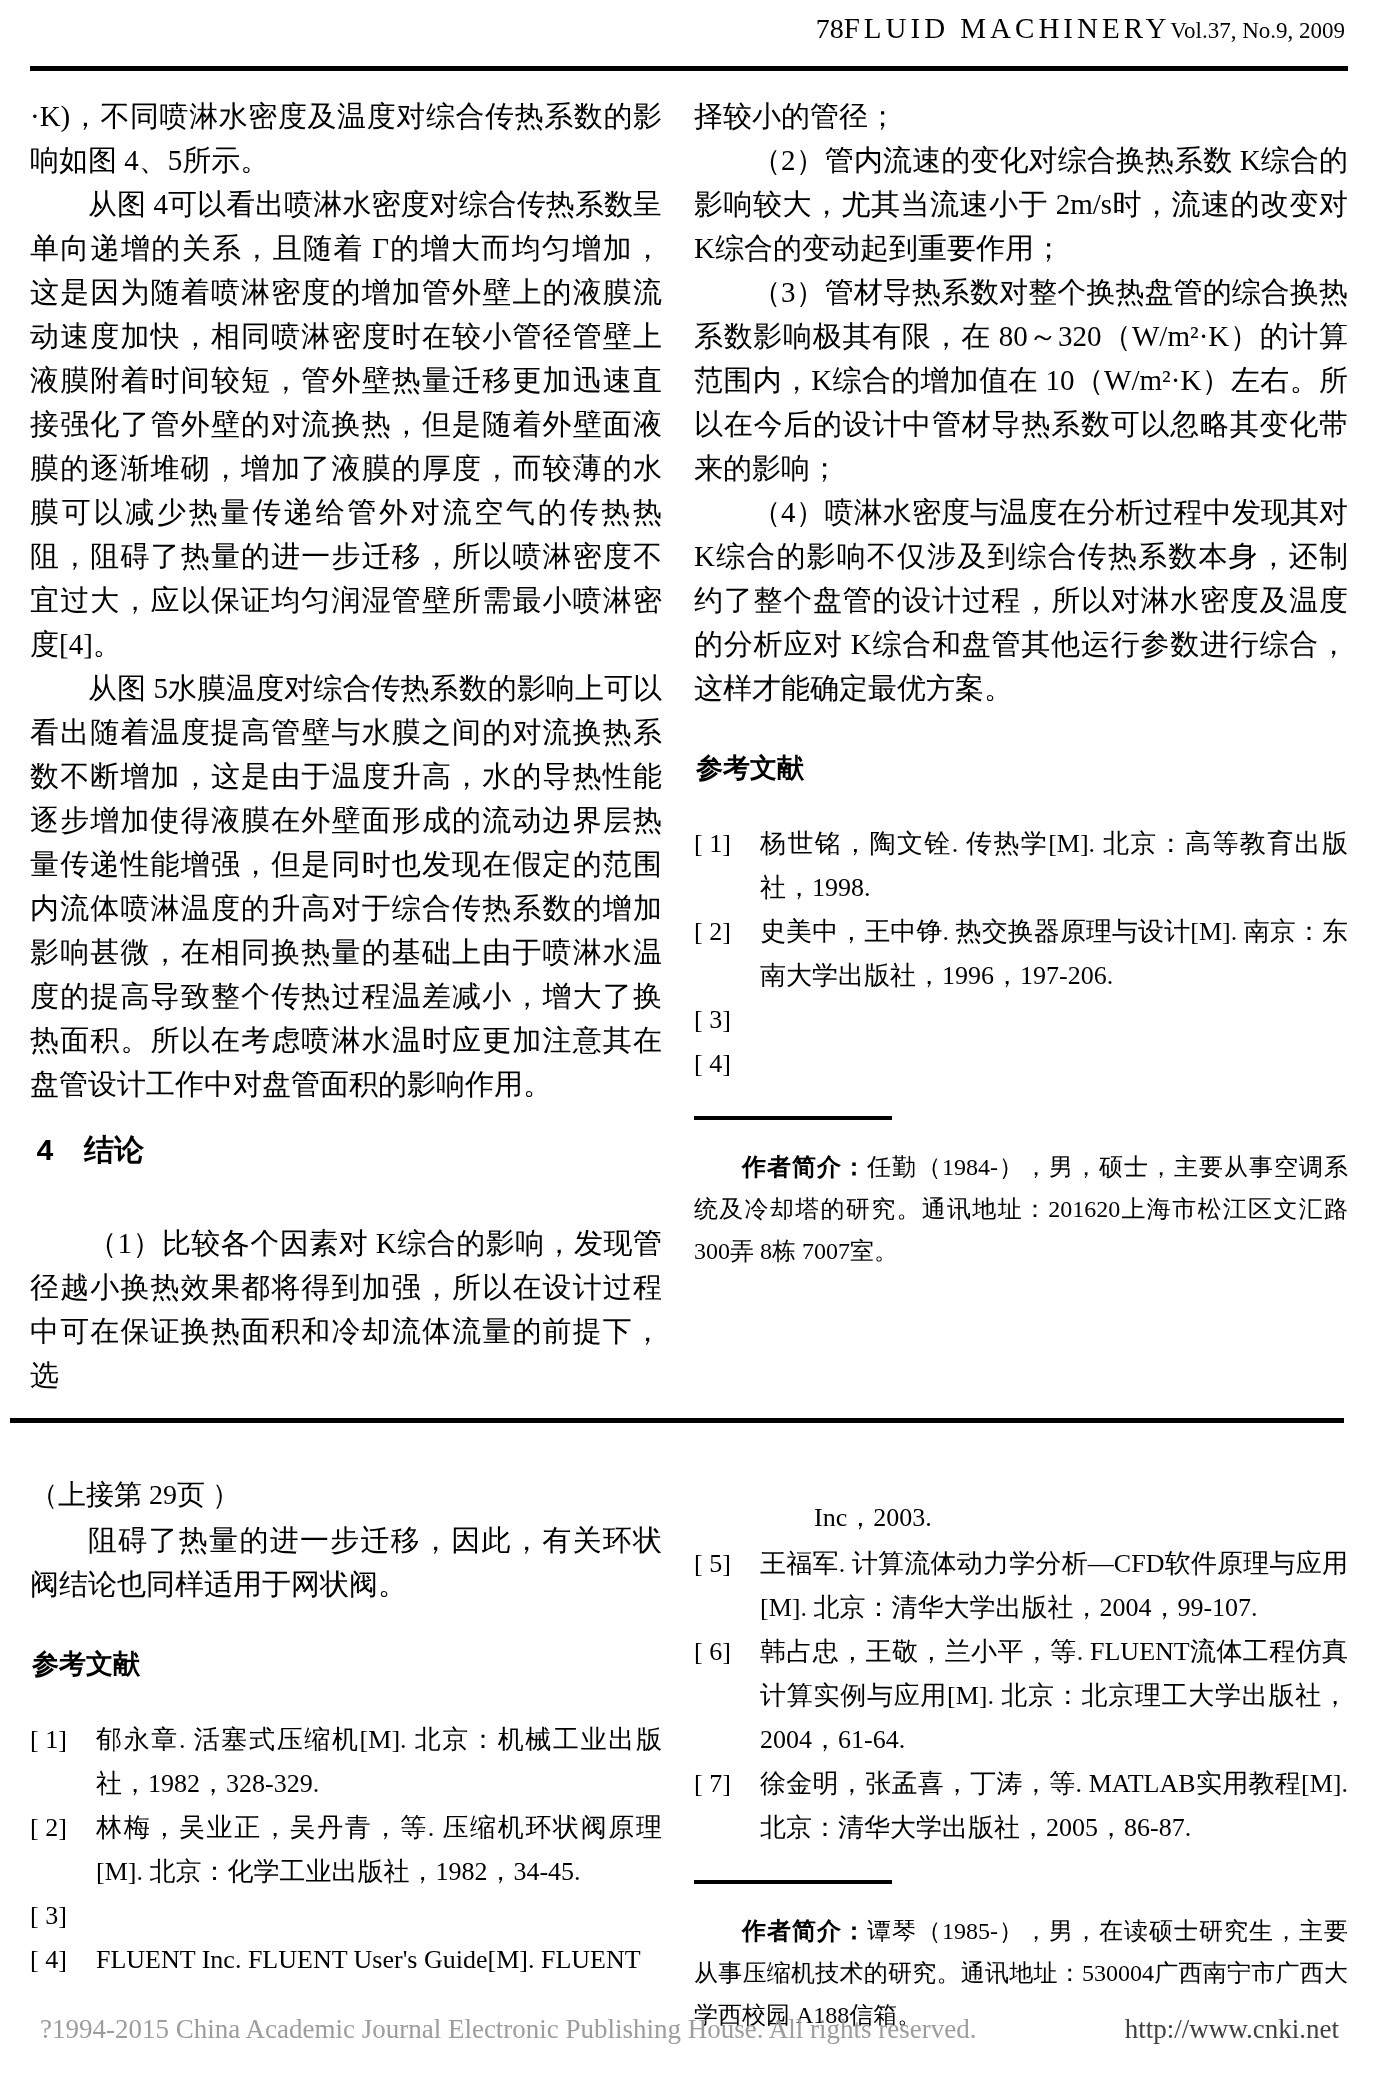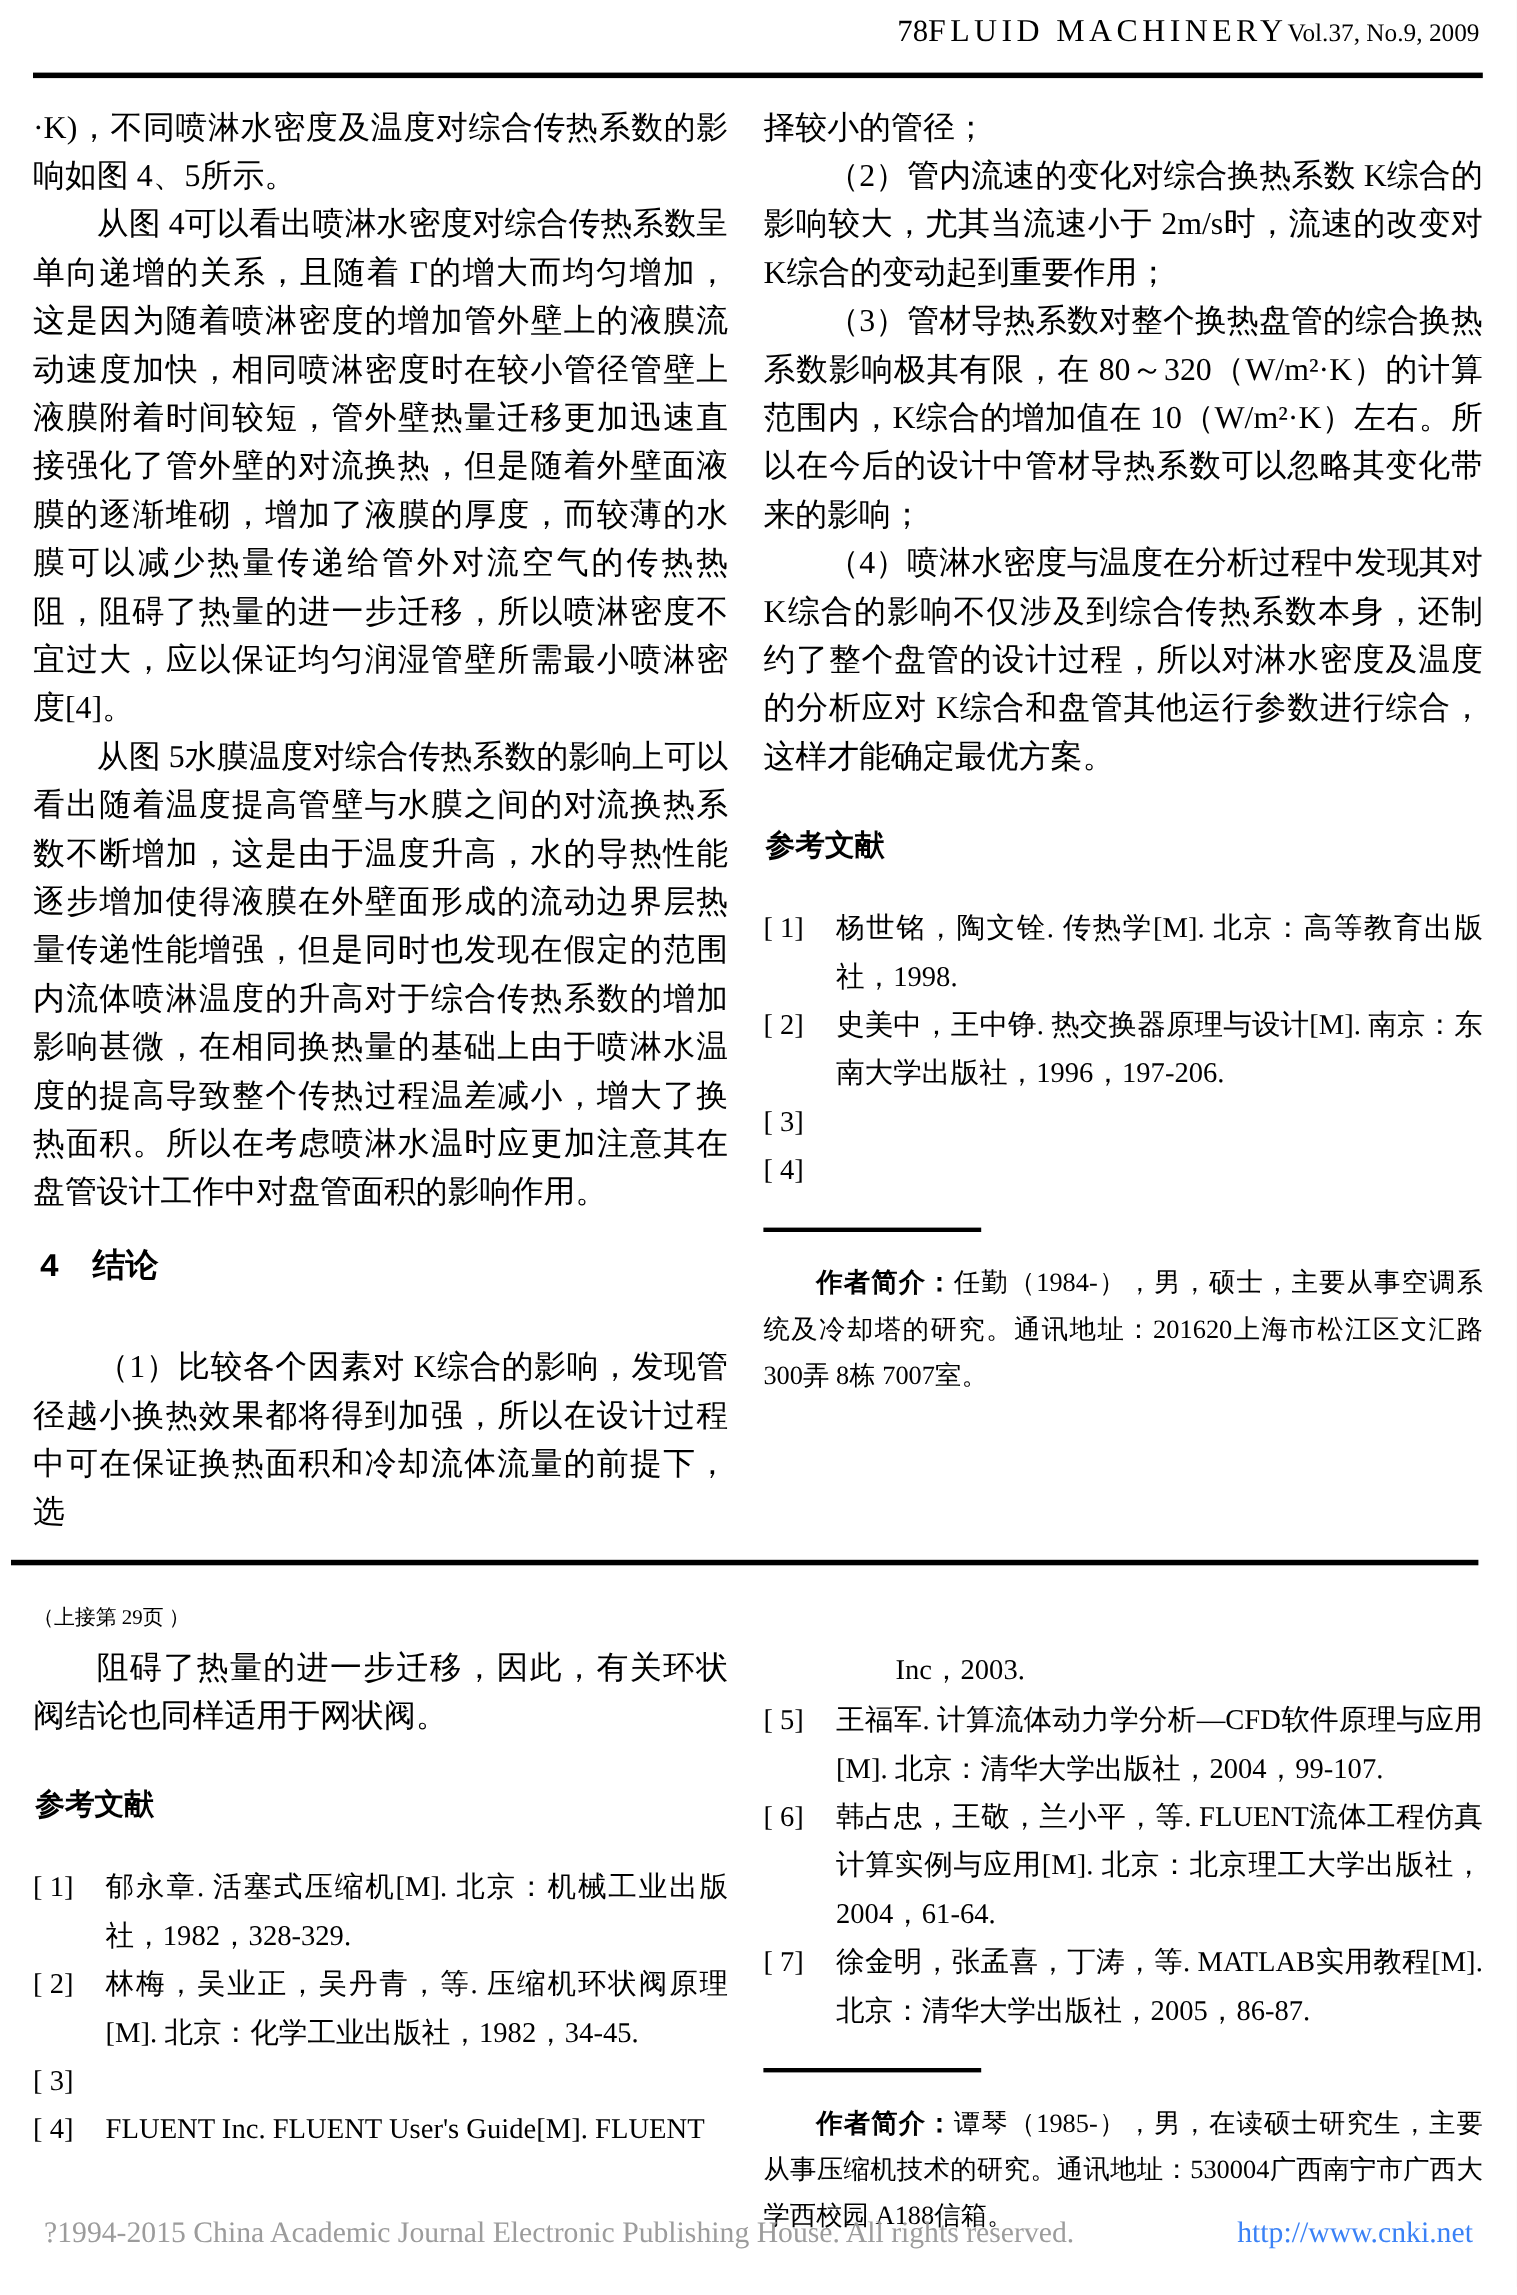--- a/index.html
+++ b/index.html
@@ -36,32 +36,32 @@
   .body-text{font-size:29px; line-height:44px; text-align:justify;}
   .indent{text-indent:2em;}
   .sec-heading{font-size:30px; font-weight:bold; margin:24px 0 50px 6px; font-family:Liberation Mono, monospace;}
   .refs-heading{font-size:27px; font-weight:bold; margin:40px 0 36px 2px; font-family:"Liberation Sans","DejaVu Sans",sans-serif;}
   .ref{display:flex; font-size:26px; line-height:44px;}
   .ref-num{flex:0 0 66px;}
   .ref-body{flex:1; text-align:justify;}
   .bio-rule{border:none; border-top:4px solid #000; width:198px; margin:30px 0 26px 0;}
   .bio{font-size:24px; line-height:42px; text-align:justify; text-indent:2em;}
   .bio-label{font-weight:bold; font-family:"Liberation Sans","DejaVu Sans",sans-serif;}
-  .cont-note{font-size:19px; line-height:46px;}
+  .cont-note{font-size:28px; line-height:46px;margin-top:24px;}
   .cont-line{font-size:26px; line-height:44px; padding-left:120px; margin:48px 0 2px 0;}
   .mid-divider{
     position:absolute; left:10px; top:1418px; width:1334px; height:5px; background:#000;
   }
   
   .footer{
     position:absolute; top:2014px; left:40px; right:40px;
     display:flex; justify-content:space-between;
     color:#9c9c9c; font-size:27px;
   }
-  .footer a{color:#3b82f6; text-decoration:none;}
+  .footer a{color:#404040; text-decoration:none;}
 </style>
 </head>
 <body>
 
 <div class="page">
 
   <div class="header">
     <span>78</span>
     <span class="journal-title">FLUID MACHINERY</span>
     <span class="vol-info">Vol.37, No.9, 2009</span>

